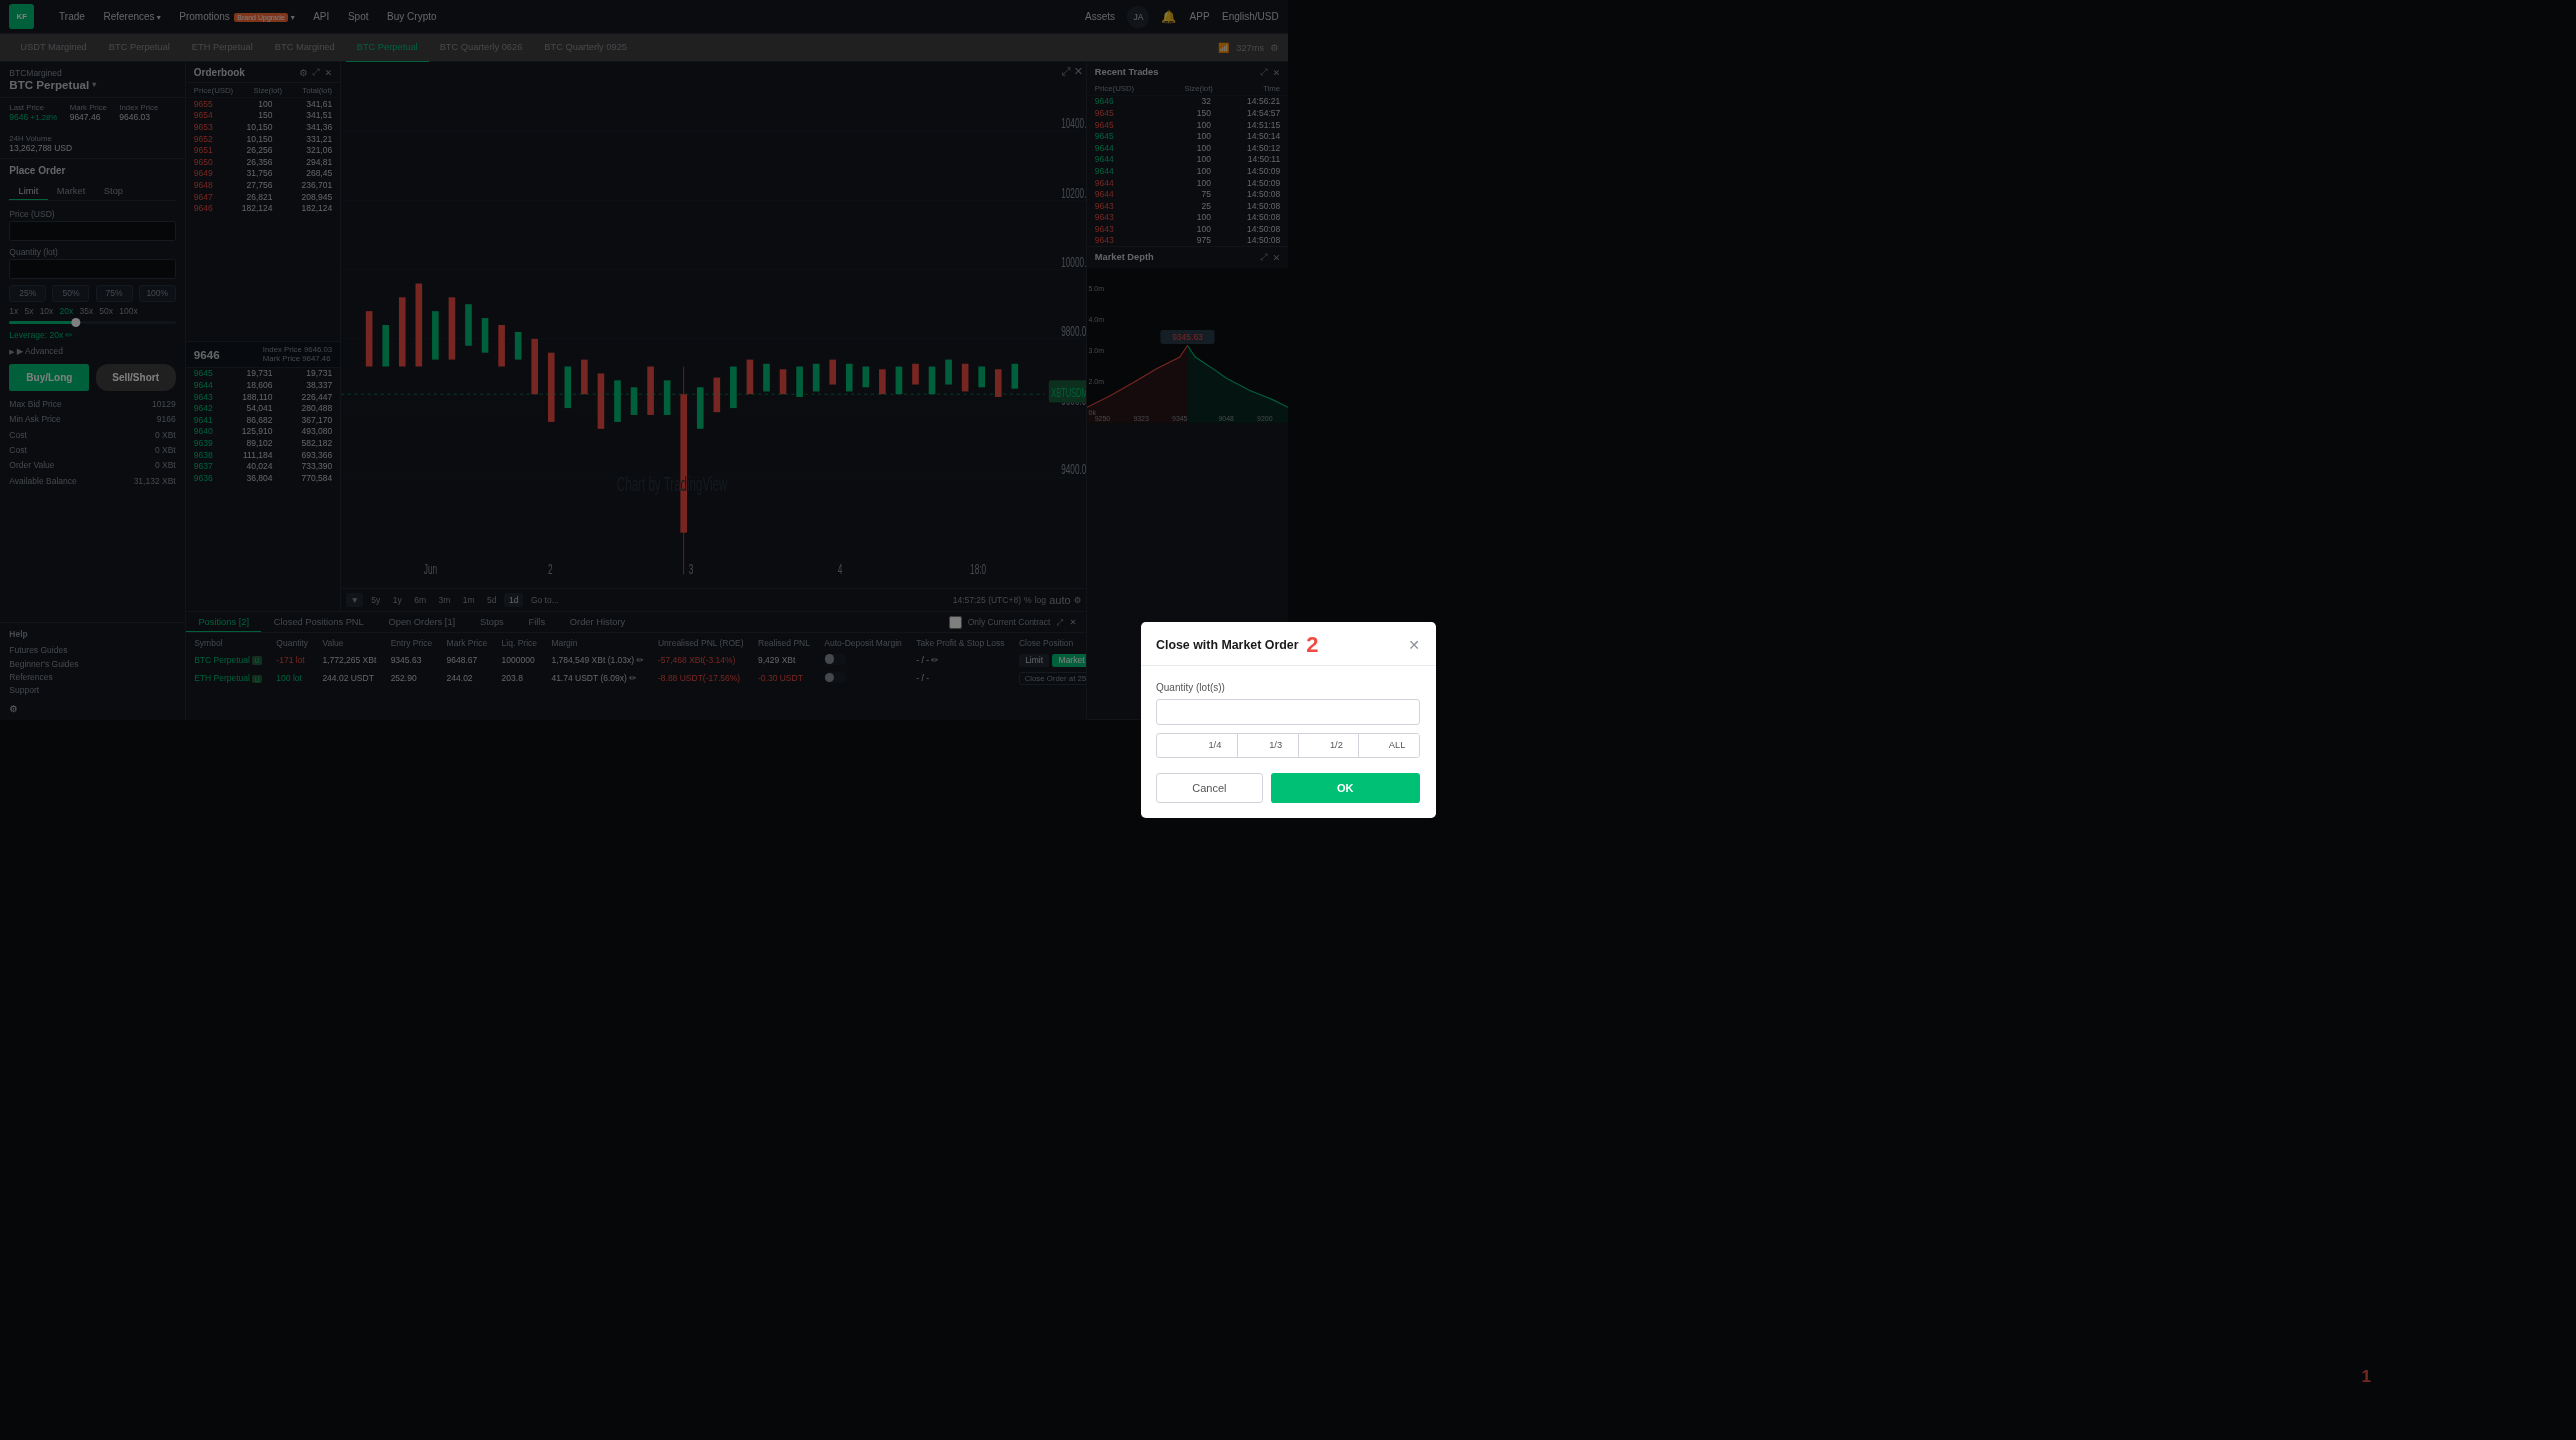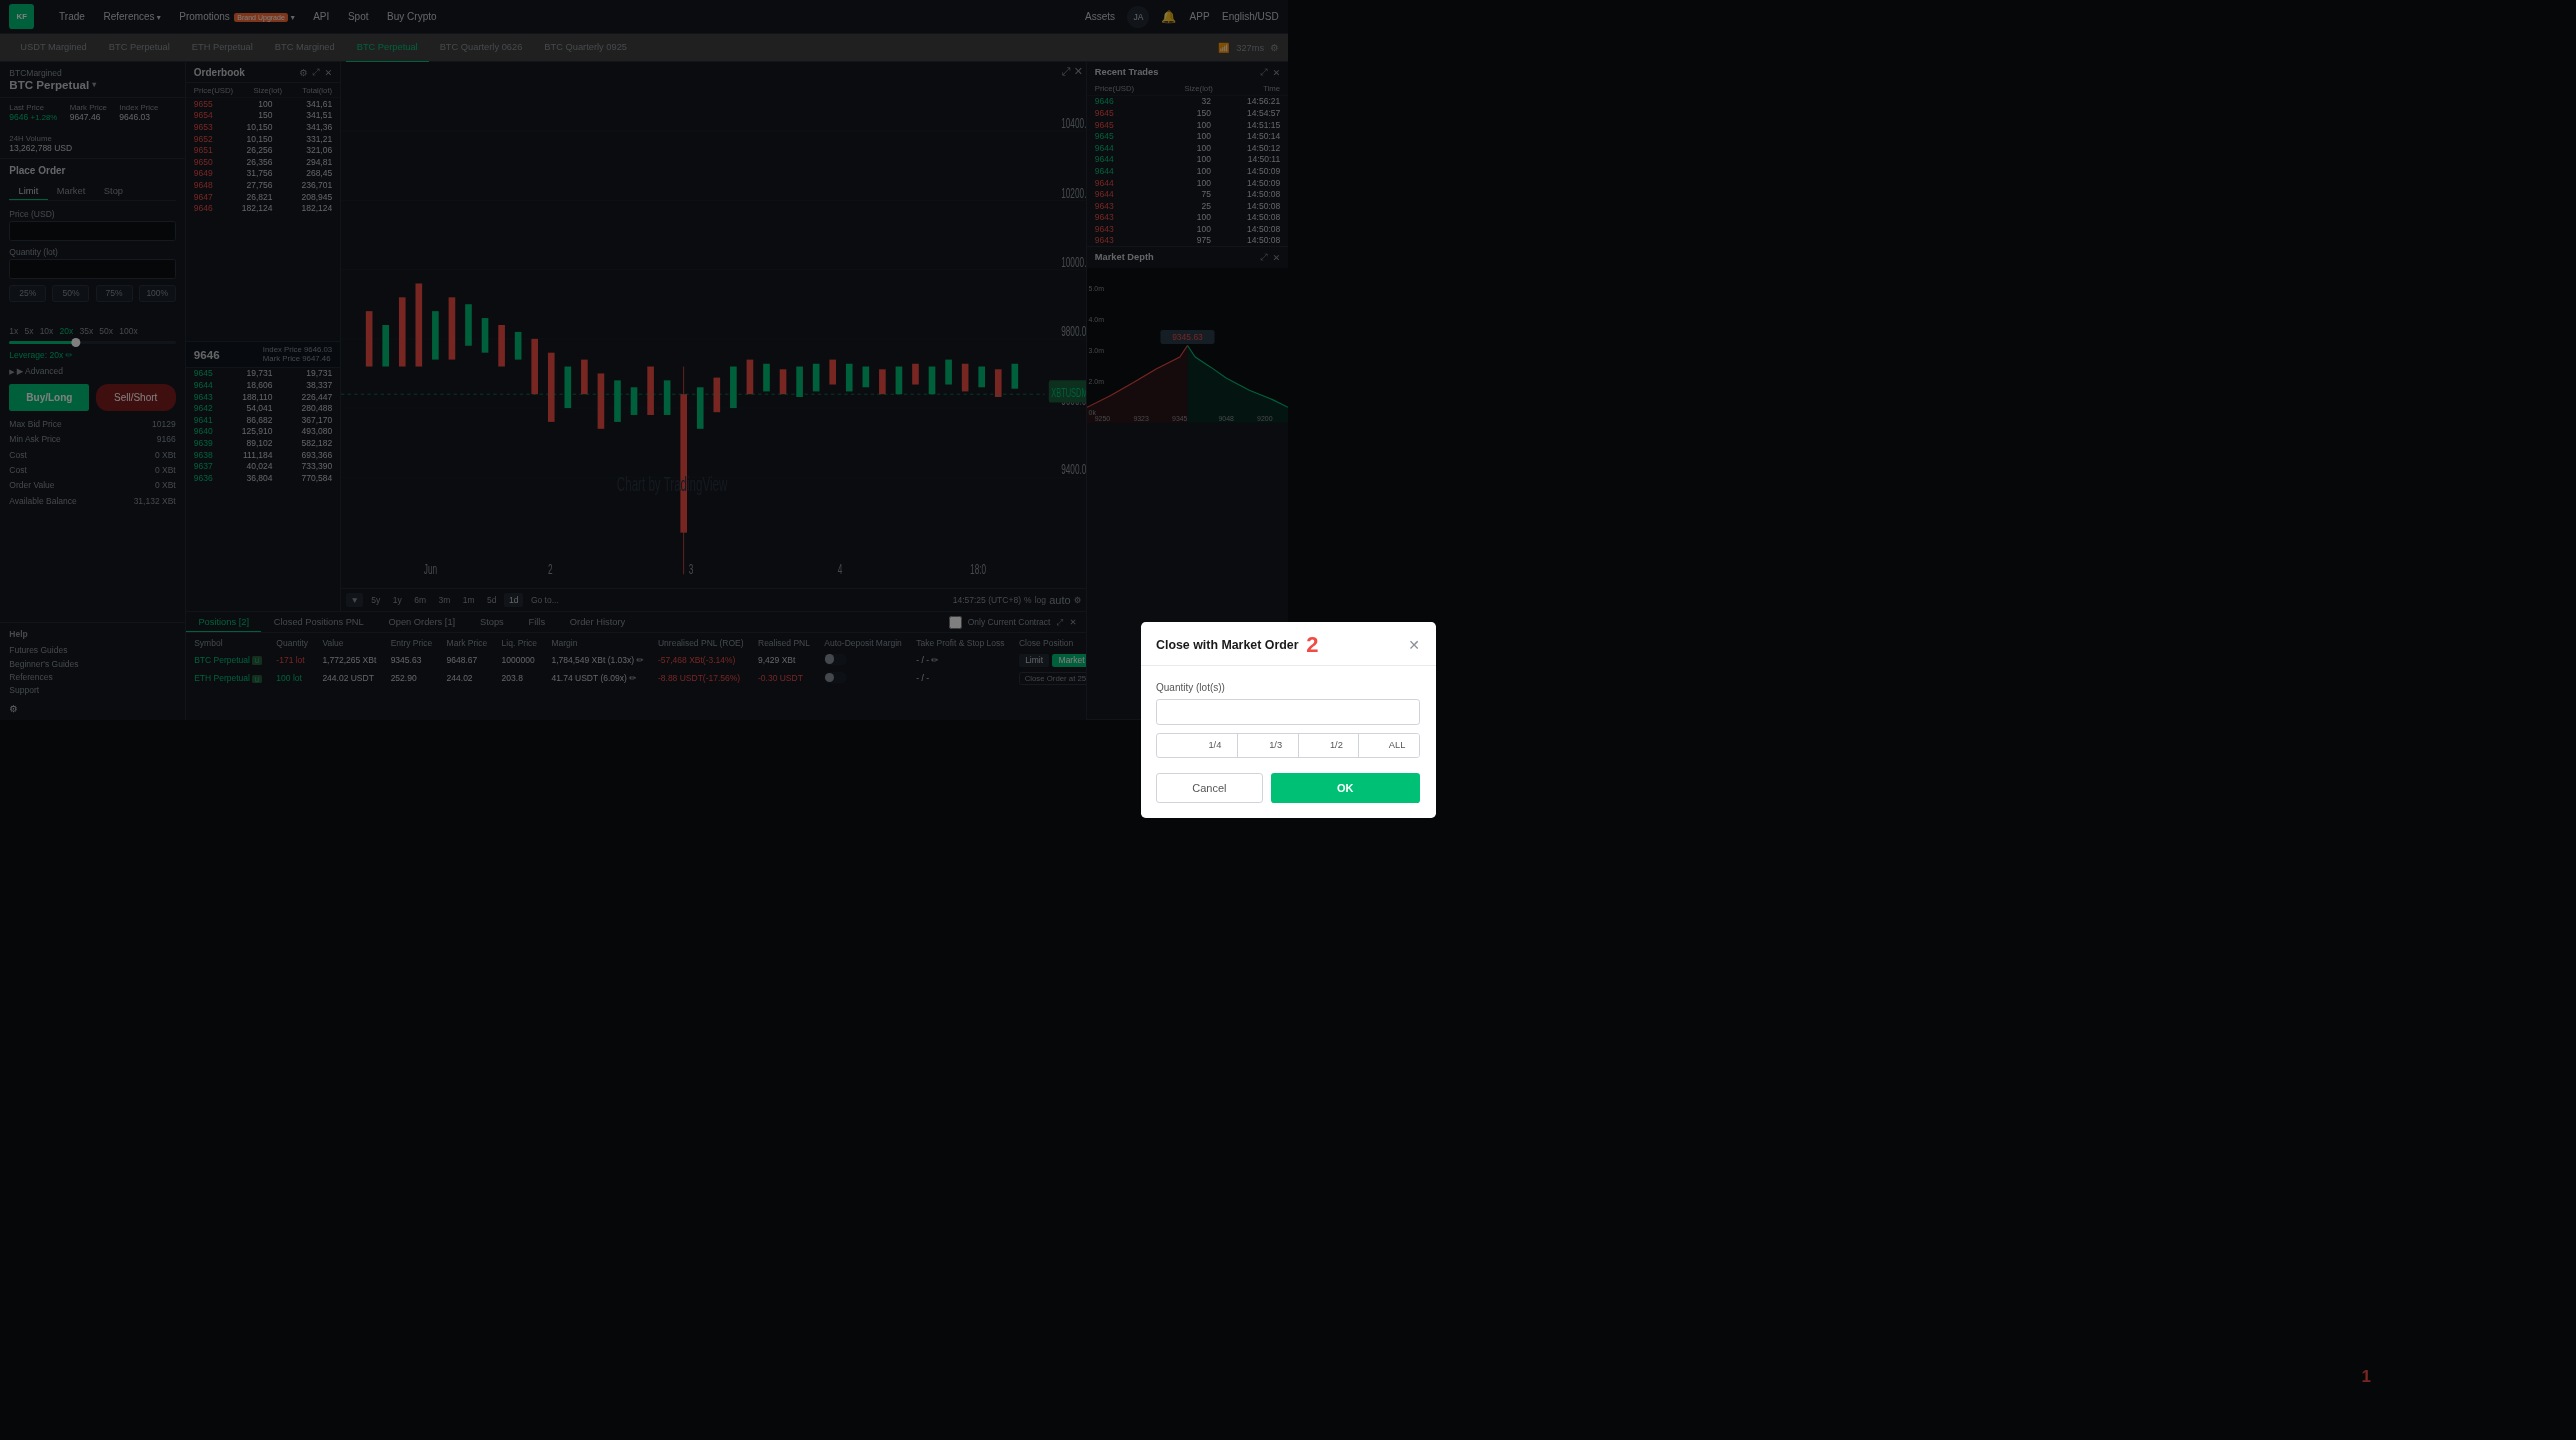--- a/index.html
+++ b/index.html
@@ -44,34 +44,34 @@
     .order-tab.active { color: #c7c9cc; border-bottom: 1.6px solid #00c076; }
 
     .form-group { margin-bottom: 6.2px; }
     .form-label { color: #8b9199; font-size: 8.5px; margin-bottom: 2.3px; }
     .form-input { width: 100%; background: #0b0e11; border: 0.8px solid #2b3340; border-radius: 2.3px; color: #c7c9cc; padding: 3.9px 6.2px; font-size: 9.3px; outline: none; }
 
     .slider-row { display: flex; gap: 6.2px; margin-bottom: 4.7px; }
     .slider-btn { flex: 1; background: #1a222d; border: 0.8px solid #2b3340; border-radius: 2.3px; color: #8b9199; font-size: 8.5px; padding: 2.3px 0; text-align: center; cursor: pointer; }
 
     .leverage-row { display: flex; gap: 6.2px; align-items: center; margin-bottom: 4.7px; font-size: 8.5px; color: #8b9199; flex-wrap: wrap; }
-    .lev-btn { cursor: pointer; margin-top: 20px; }
+    .lev-btn { cursor: pointer; }
     .lev-btn.active { color: #00c076; }
     .leverage-bar { width: 100%; height: 3.1px; background: #232b35; border-radius: 1.6px; margin-bottom: 6.2px; position: relative; }
     .leverage-fill { width: 40%; height: 100%; background: #00c076; border-radius: 1.6px; }
     .leverage-dot { width: 9.3px; height: 9.3px; background: white; border-radius: 50%; position: absolute; top: -3.1px; left: 40%; transform: translateX(-50%); cursor: pointer; }
     .leverage-info { font-size: 8.5px; color: #8b9199; margin-bottom: 6.2px; }
     .leverage-info span { color: #00c076; cursor: pointer; }
 
     .advanced-toggle { color: #8b9199; font-size: 8.5px; cursor: pointer; margin-bottom: 7.8px; }
     .advanced-toggle::before { content: '▶ '; font-size: 7px; }
 
     .btn-row { display: flex; gap: 6.2px; margin-bottom: 6.2px; }
     .btn-buy { flex: 1; background: #00c076; color: white; border: none; border-radius: 2.3px; padding: 7.8px 0; font-size: 10px; font-weight: 600; cursor: pointer; }
-    .btn-sell { flex: 1; background: #7f1d1d; color: white; border: none; border-radius: 12px; padding: 7.8px 0; font-size: 10px; font-weight: 400; cursor: pointer; }
+    .btn-sell { flex: 1; background: #404040; color: white; border: none; border-radius: 12px; padding: 7.8px 0; font-size: 10px; font-weight: 700; cursor: pointer; }
 
     .order-info { font-size: 8.5px; color: #8b9199; line-height: 1.8; }
     .order-info-row { display: flex; justify-content: space-between; }
 
     .help-section { padding: 6.2px 9.3px; border-top: 0.8px solid #232b35; }
     .help-title { color: #8b9199; font-size: 8.5px; font-weight: 600; margin-bottom: 4.7px; }
     .help-link { color: #8b9199; font-size: 8.5px; display: block; cursor: pointer; padding: 1.6px 0; }
 
     
     .middle { display: flex; flex-direction: column; flex: 1; overflow: hidden; }

